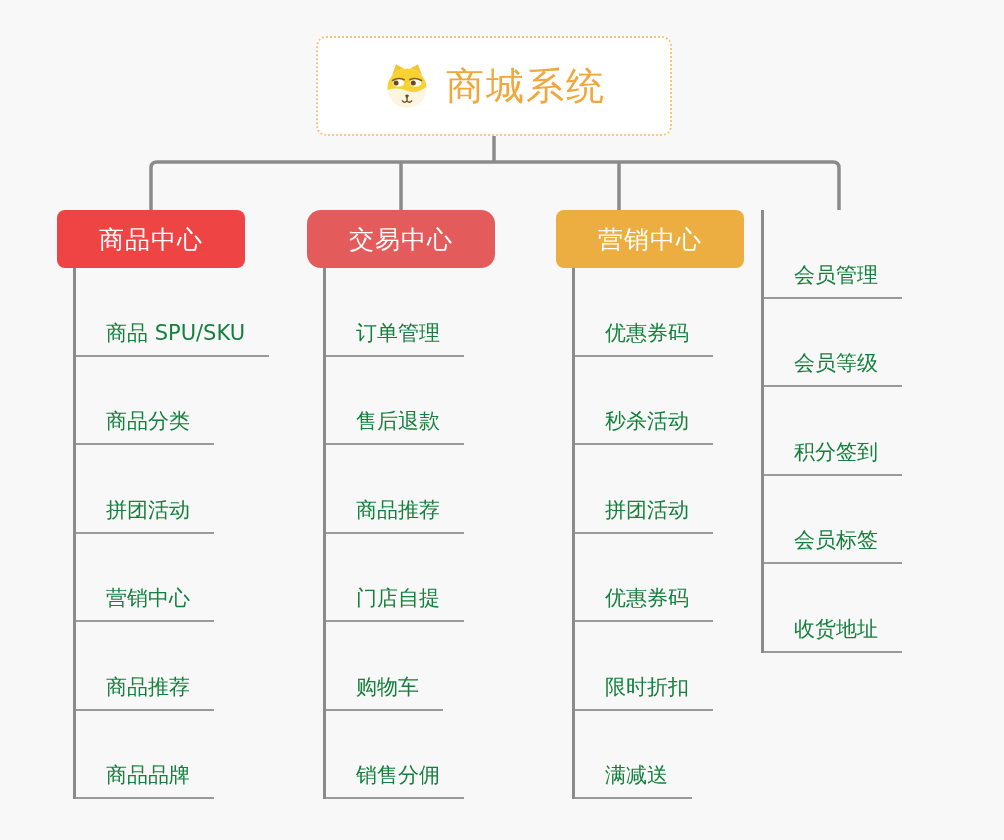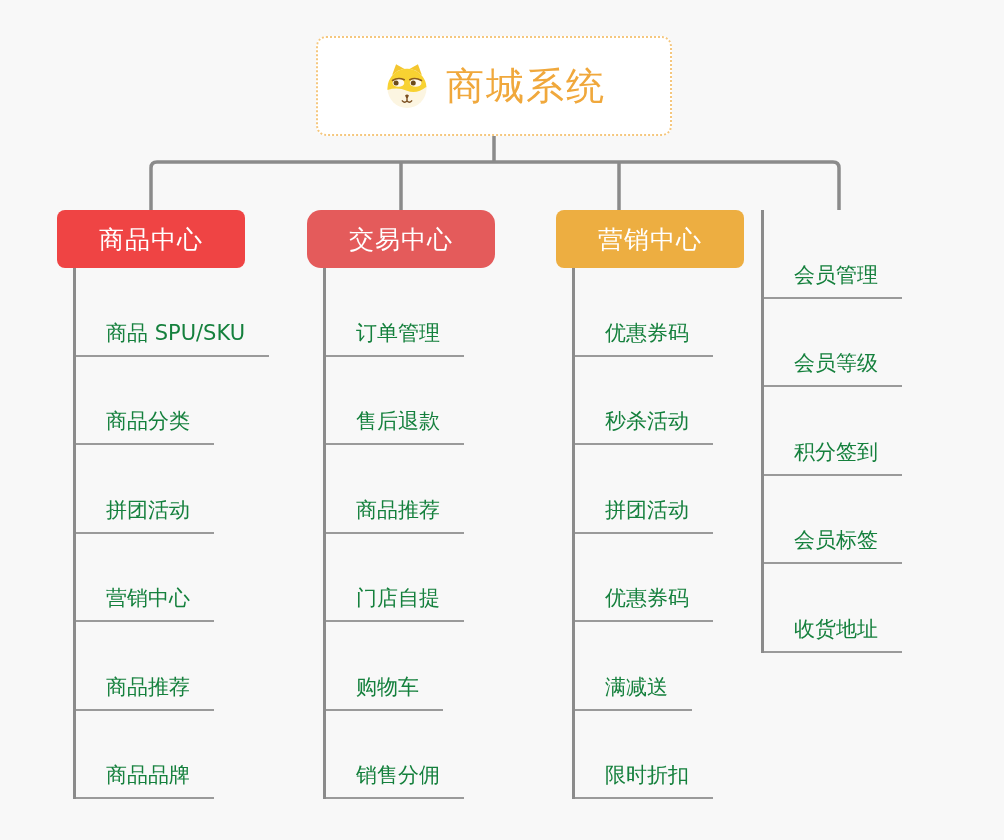--- a/index.html
+++ b/index.html
@@ -155,24 +155,24 @@
     <li>
         <span class="leaf-topic">秒杀活动</span>
       </li>
     <li>
         <span class="leaf-topic">拼团活动</span>
       </li>
     <li>
         <span class="leaf-topic">优惠券码</span>
       </li>
     <li>
-        <span class="leaf-topic">满减送</span>
+        <span class="leaf-topic">限时折扣</span>
       </li>
     <li>
-        <span class="leaf-topic">限时折扣</span>
+        <span class="leaf-topic">满减送</span>
       </li>
   </ul>
 </div>
 
 <div class="branch-col" style="left:745px">
   <ul class="leaf-list">
     <li>
         <span class="leaf-topic">会员管理</span>
       </li>
     <li>

